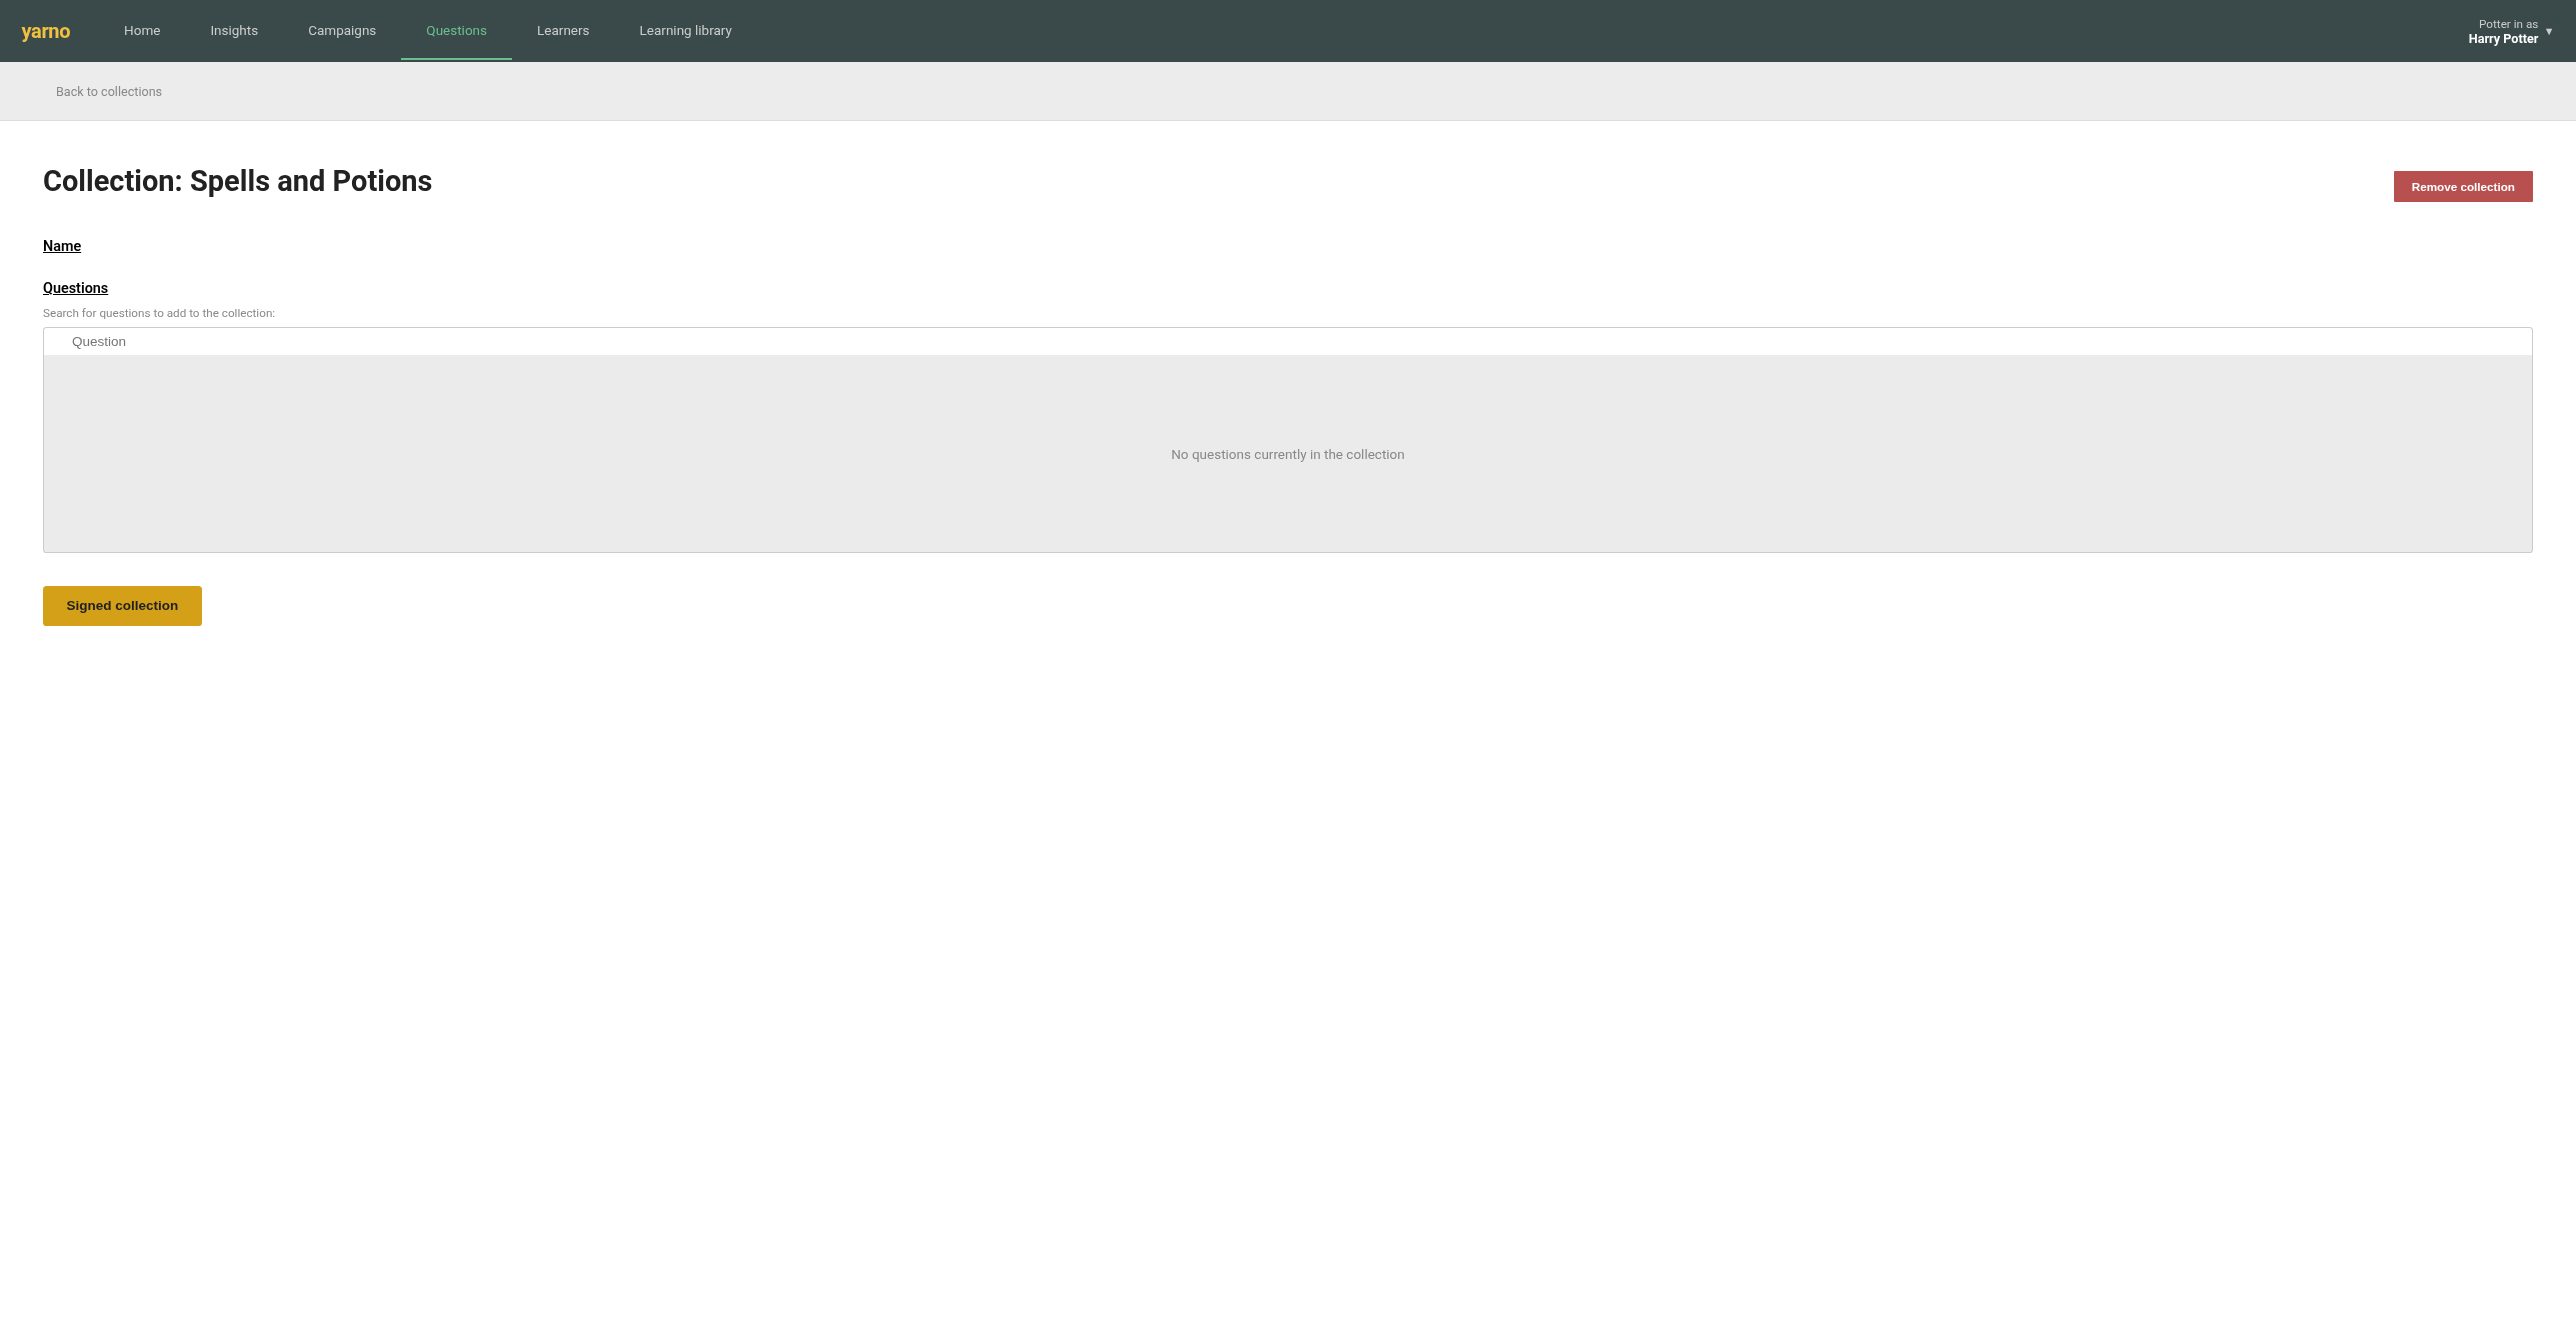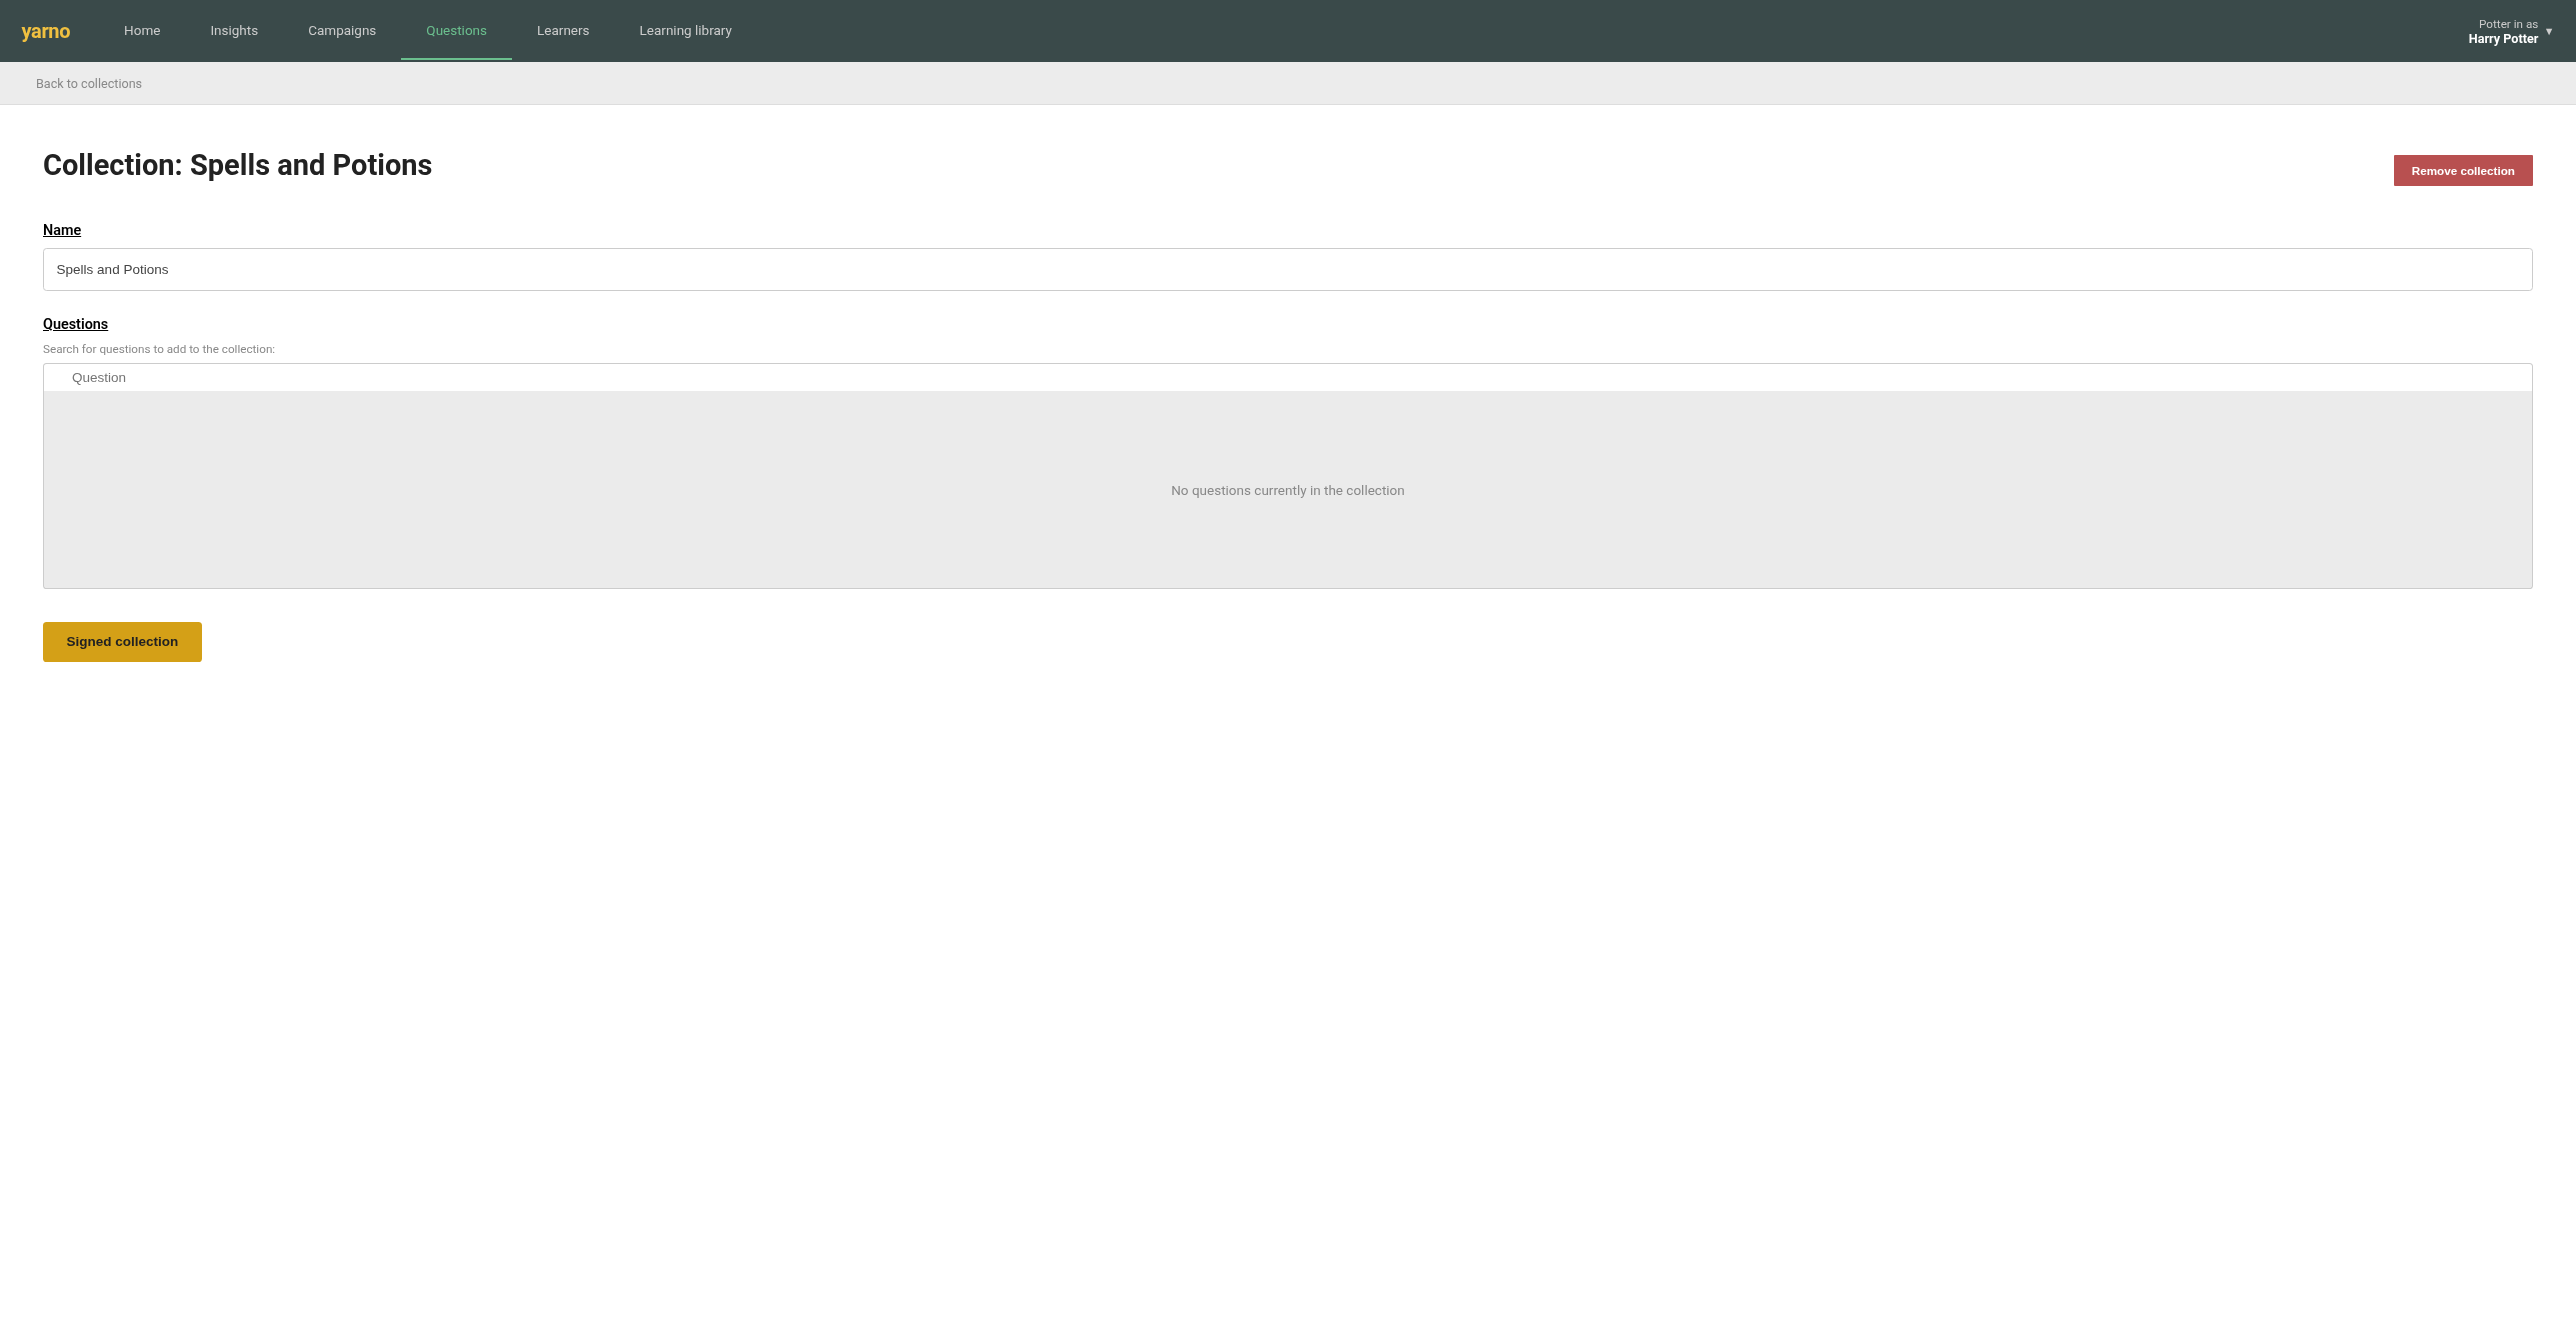--- a/index.html
+++ b/index.html
@@ -81,22 +81,22 @@
     }
 
     .chevron-down {
       color: #ccc;
       font-size: 10.8px;
     }
 
     
     .breadcrumb-bar {
       background: #ececec;
-      padding: 0 36px;
-      height: 43px;
+      padding: 0 56px;
+      height: 59px;
       display: flex;
       align-items: center;
       border-bottom: 0.9px solid #ddd;
     }
 
     .breadcrumb-link {
       color: #888;
       font-size: 12.6px;
       text-decoration: none;
       cursor: pointer;
@@ -238,21 +238,20 @@
 
   
   <div class="page-header">
     <h1 class="page-title">Collection: Spells and Potions</h1>
     <button class="remove-btn">Remove collection</button>
   </div>
 
   
   <div class="form-section">
     <label class="form-label">Name</label>
-    <input class="form-input" type="text" value="Spells and Potions" style="">
   </div>
 
   
   <div class="form-section">
     <label class="form-label">Questions</label>
     <p class="form-sublabel">Search for questions to add to the collection:</p>
     <input class="question-search-input" type="text" placeholder="Question" style="">
     <div class="questions-empty-area">
       <span>No questions currently in the collection</span>
     </div>

